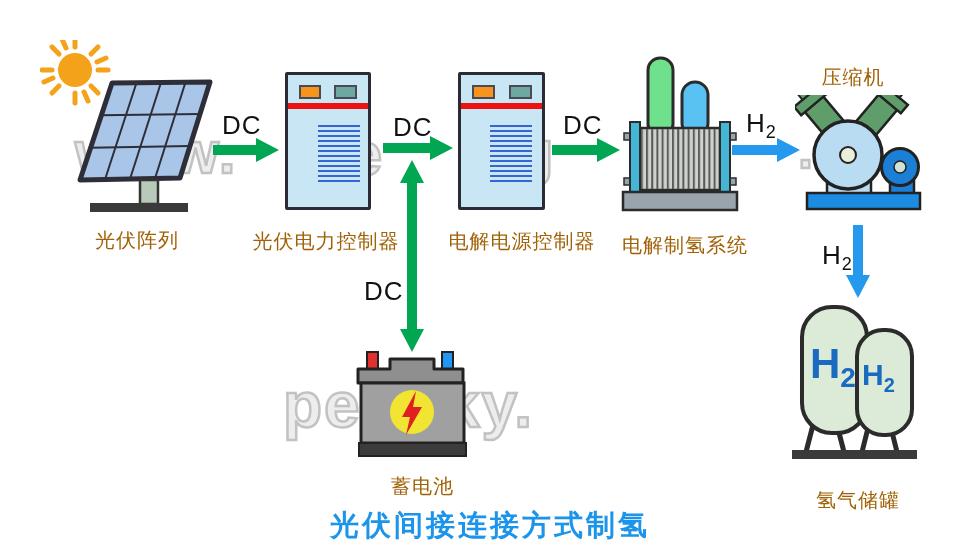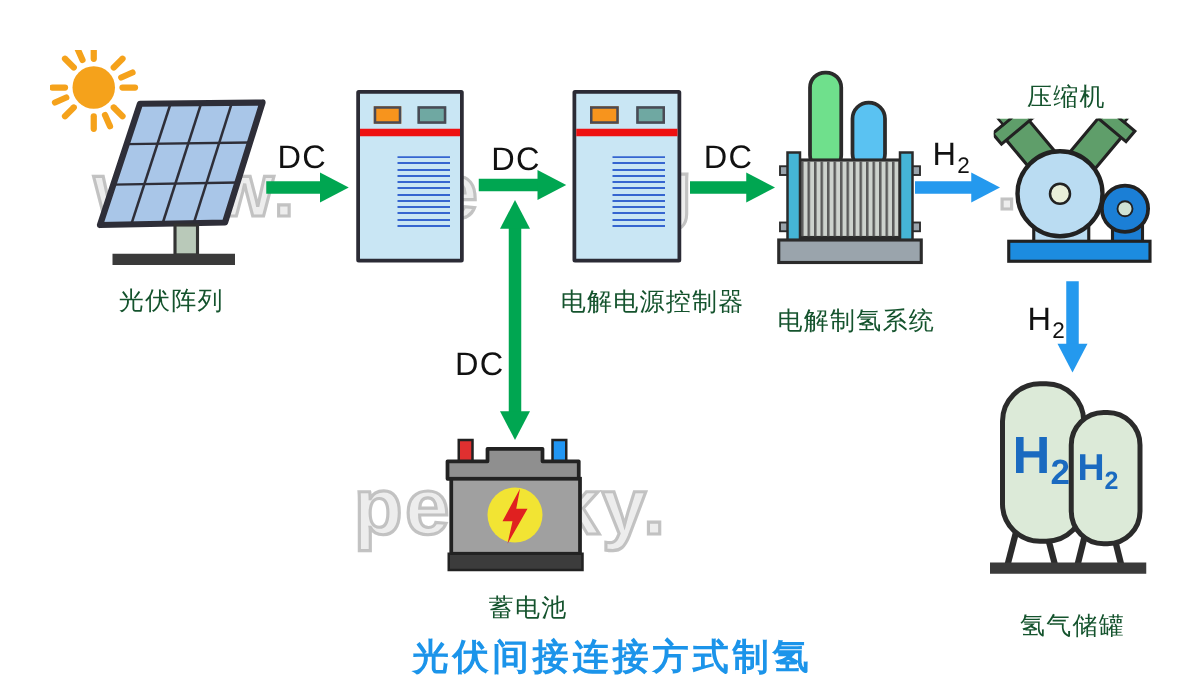--- a/index.html
+++ b/index.html
@@ -2,21 +2,21 @@
 <html><head>
 <meta charset="utf-8">
 <style>
   html,body{margin:0;padding:0;}
   .canvas{
     position:relative;width:960px;height:550px;background:#ffffff;
     font-family:"Liberation Sans","DejaVu Sans",sans-serif;overflow:hidden;
   }
   .abs{position:absolute;}
   .lbl{
-    position:absolute;color:#14532d;font-size:20px;text-align:center;
+    position:absolute;color:#a16207;font-size:20px;text-align:center;
     white-space:nowrap;letter-spacing:1px;
   }
   .flow-lbl{
     position:absolute;color:#111;font-size:26px;font-weight:500;
     white-space:nowrap;letter-spacing:1px;
   }
   .flow-lbl sub{font-size:18px;}
   .wm{
     position:absolute;font-weight:700;font-style:normal;
     color:rgba(190,190,190,0.28);
@@ -187,21 +187,22 @@
   </svg>
 
   <span class="flow-lbl" style="left:222px;top:110px;">DC</span>
   <span class="flow-lbl" style="left:393px;top:112px;">DC</span>
   <span class="flow-lbl" style="left:563px;top:110px;">DC</span>
   <span class="flow-lbl" style="left:364px;top:276px;">DC</span>
   <span class="flow-lbl" style="left:746px;top:108px;"><span>H</span><sub>2</sub></span>
   <span class="flow-lbl" style="left:822px;top:240px;"><span>H</span><sub>2</sub></span>
 
   <div class="lbl" style="left:77px;top:227px;width:120px;">光伏阵列</div>
+  <div class="lbl" style="left:246px;top:228px;width:160px;">光伏电力控制器</div>
   <div class="lbl" style="left:420px;top:228px;width:160px;margin-left:22px;">电解电源控制器</div>
-  <div class="lbl" style="left:605px;top:243px;width:160px;">电解制氢系统</div>
+  <div class="lbl" style="left:605px;top:232px;width:160px;">电解制氢系统</div>
   <div class="lbl" style="left:793px;top:64px;width:120px;">压缩机</div>
   <div class="lbl" style="left:788px;top:472px;width:140px;margin-top:15px;">氢气储罐</div>
   <div class="lbl" style="left:334px;top:473px;width:120px;text-align:right;">蓄电池</div>
 
   <div class="title" style="left:330px;top:506px;width:300px;text-align:right;">光伏间接连接方式制氢</div>
 
 </div>
 
 </body></html>

